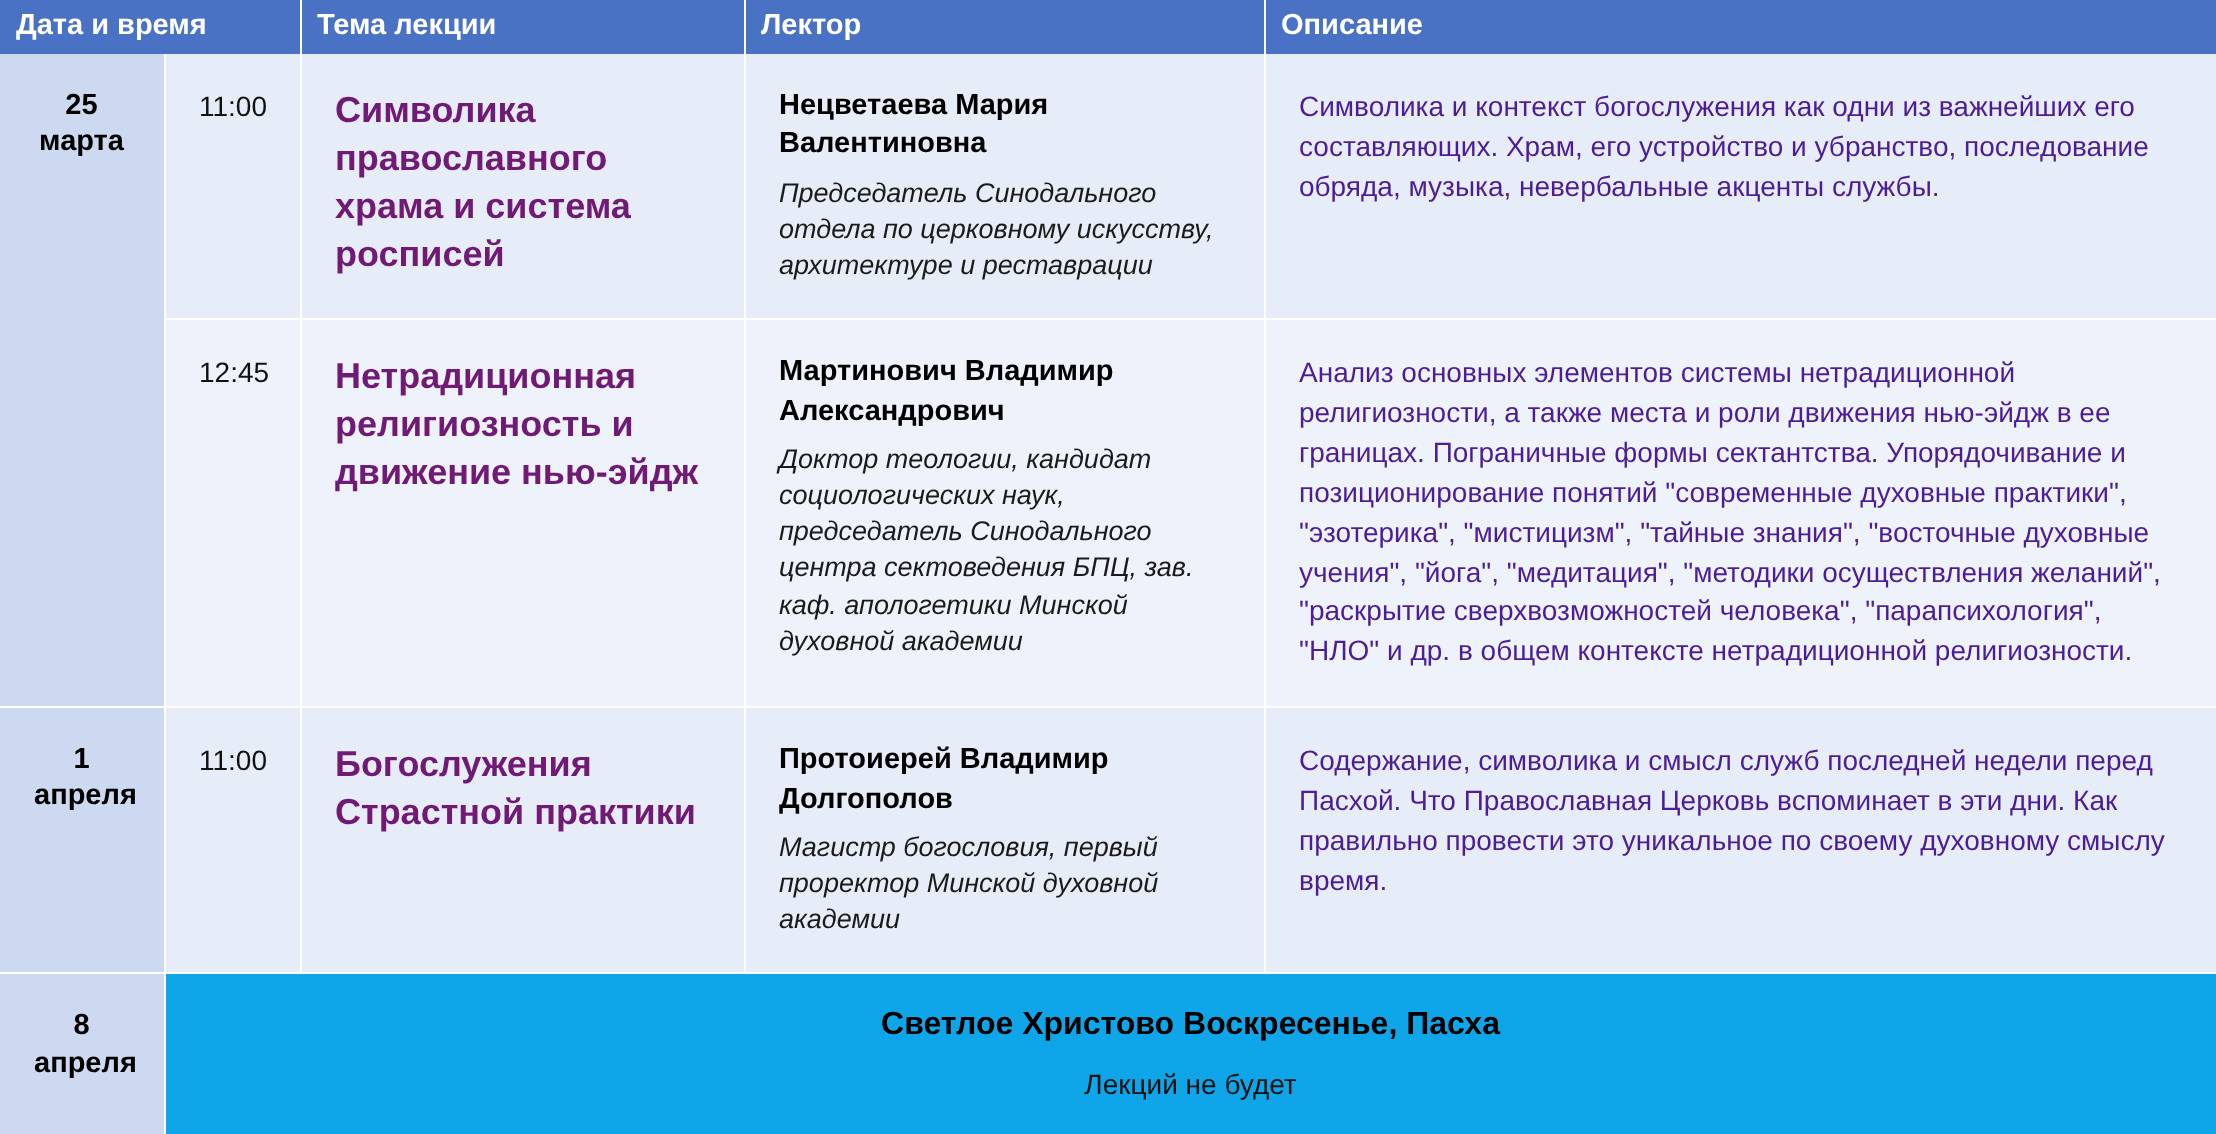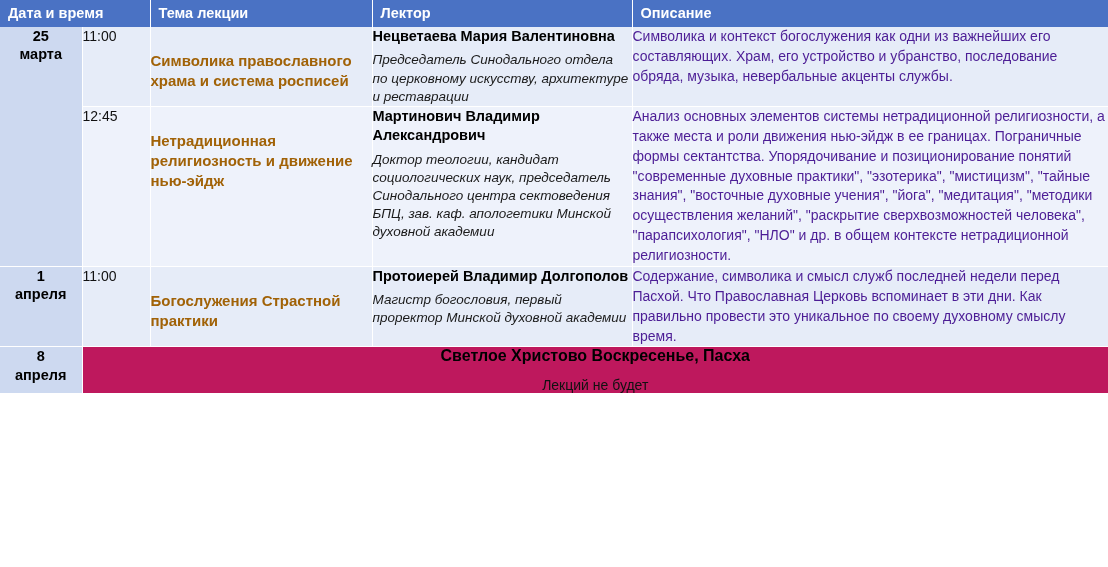--- a/index.html
+++ b/index.html
@@ -13,21 +13,21 @@
     height: 567px;
     overflow: hidden;
   }
   .schedule {
     width: 1108px;
     border-collapse: collapse;
     table-layout: fixed;
   }
   .schedule td, .schedule th {
     vertical-align: top;
-    padding: 0;
+    padding: 17px;
   }
   
   .hdr-row th {
     background: #4a72c4;
     color: #ffffff;
     font-size: 14.5px;
     font-weight: bold;
     text-align: left;
     padding: 5px 8px 6px 8px;
     border-right: 1px solid #ffffff;
@@ -63,45 +63,44 @@
   .body-cell.alt { background: #eef2fb; }
 
   .time-cell {
     text-align: left;
     font-size: 14px;
     color: #111;
     padding-left: 14px;
   }
   .theme {
     font-weight: bold;
-    font-size: 15px;
+    font-size: 18px;
     line-height: 1.33;
-    color: #a16207;
-    margin-top: 24px;
+    color: #701a75;
   }
   .lect-name {
     font-weight: bold;
     font-size: 14.5px;
     line-height: 1.33;
     color: #000;
     margin-bottom: 5px;
   }
   .lect-title {
     font-style: italic;
     font-size: 13.5px;
     line-height: 1.35;
     color: #1a1a1a;
   }
   .desc {
     font-size: 14px;
     line-height: 1.42;
     color: #4c1d95;
   }
   .final-cell {
-    background: #be185d;
+    background: #0ea5e9;
     text-align: center;
     padding: 12px 10px 16px 10px;
     border-bottom: 1px solid #ffffff;
   }
   .final-title {
     font-weight: bold;
     font-size: 16px;
     color: #000;
     margin-bottom: 12px;
   }

